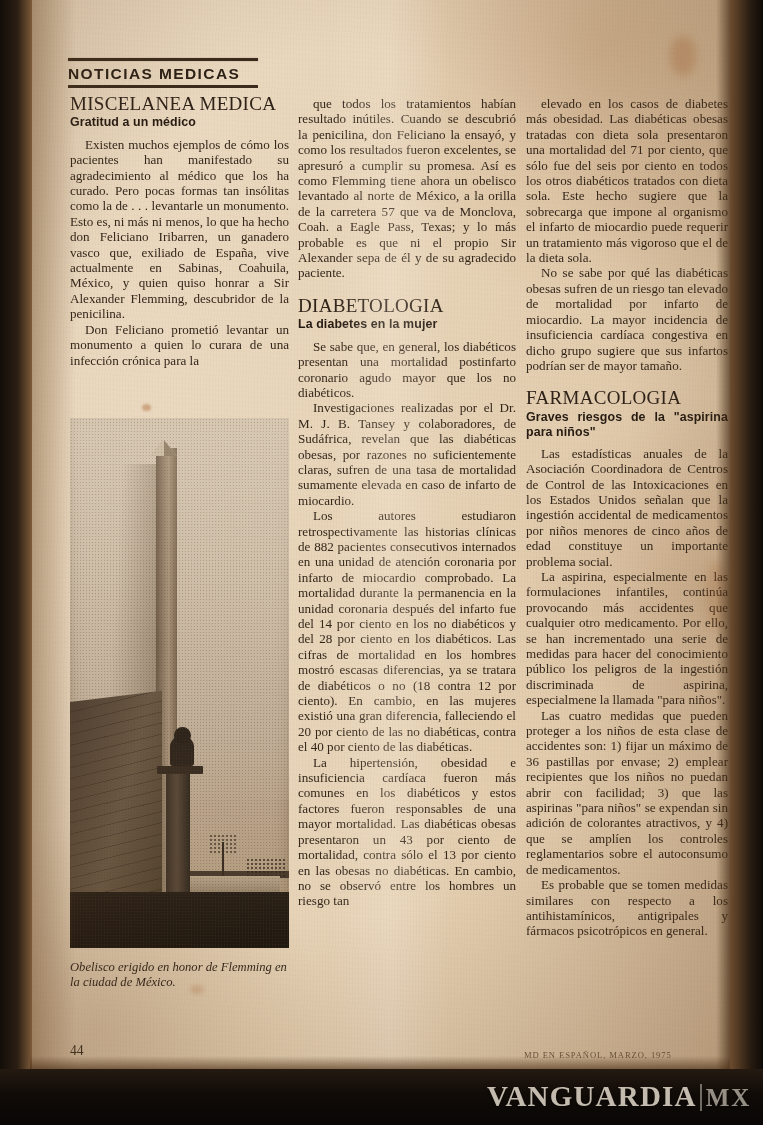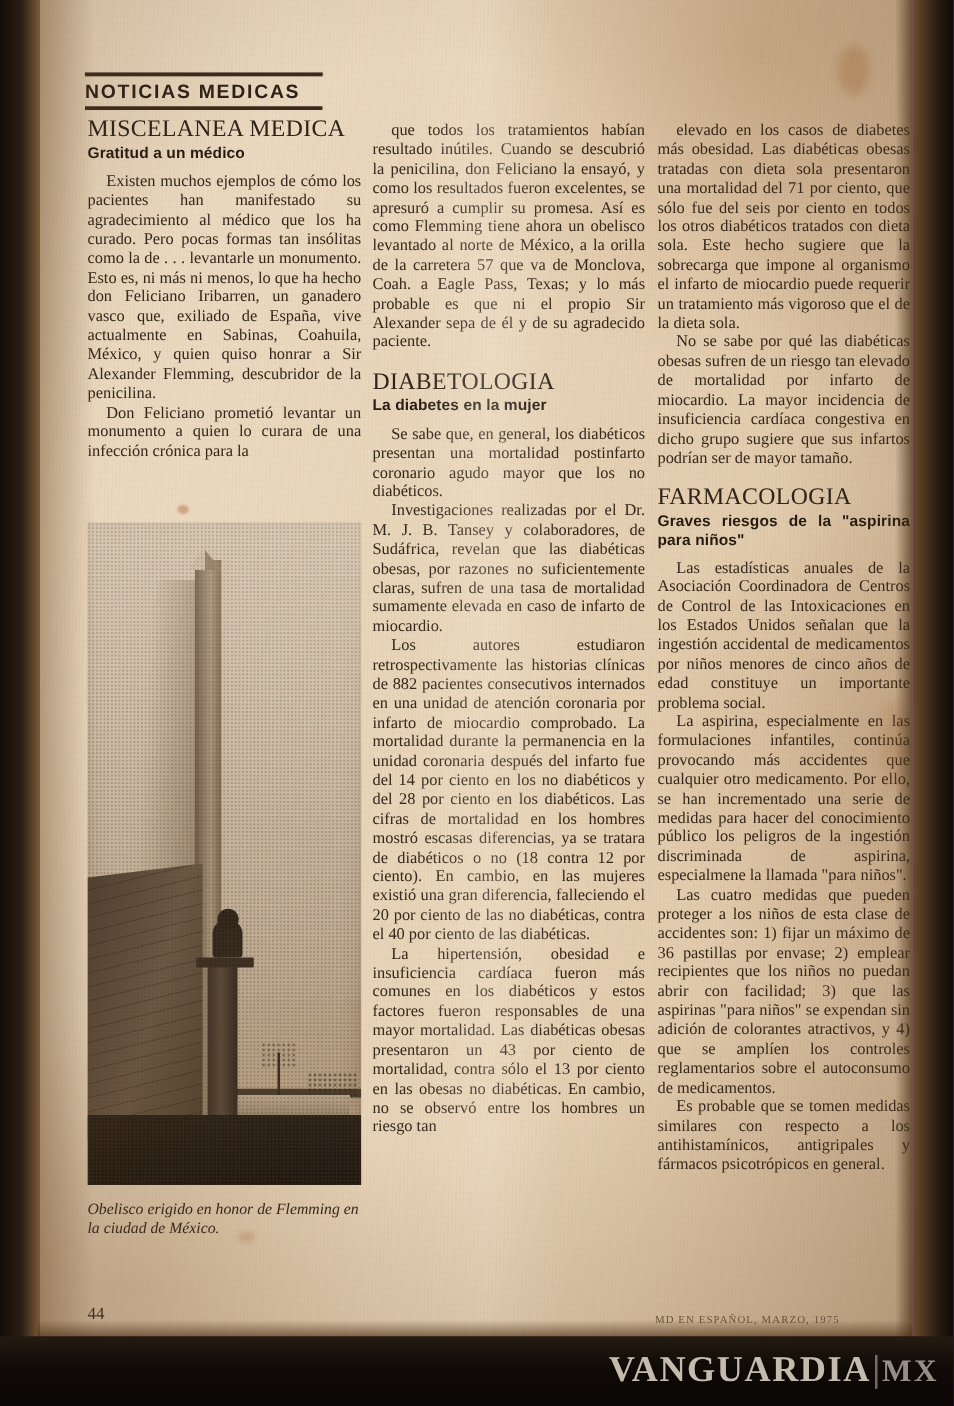--- a/index.html
+++ b/index.html
@@ -1,17 +1,17 @@
 <!DOCTYPE html>
 <html><head>
 <meta charset="utf-8">
 <style>
   html,body{margin:0;padding:0;background:#1a1410;}
   body{font-family:"Liberation Serif",serif;}
-  #page{position:relative;width:763px;height:1125px;overflow:hidden;background:#6d28d9;}
+  #page{position:relative;width:763px;height:1125px;overflow:hidden;background:#701a75;}
 
   
   .sheet{
     position:absolute;left:30px;top:0;width:700px;height:1072px;
     background:
       radial-gradient(ellipse 60% 40% at 82% 4%, rgba(170,120,75,.30), rgba(170,120,75,0) 62%),
       radial-gradient(ellipse 50% 30% at 10% 96%, rgba(160,115,72,.26), rgba(160,115,72,0) 65%),
       radial-gradient(ellipse 40% 26% at 96% 55%, rgba(150,105,65,.22), rgba(150,105,65,0) 70%),
       linear-gradient(100deg,#e8d6bc 0%,#ead9c0 22%,#e7d4b8 48%,#e2ccae 72%,#d9c0a0 100%);
     box-shadow:0 0 26px rgba(60,35,15,.45);

